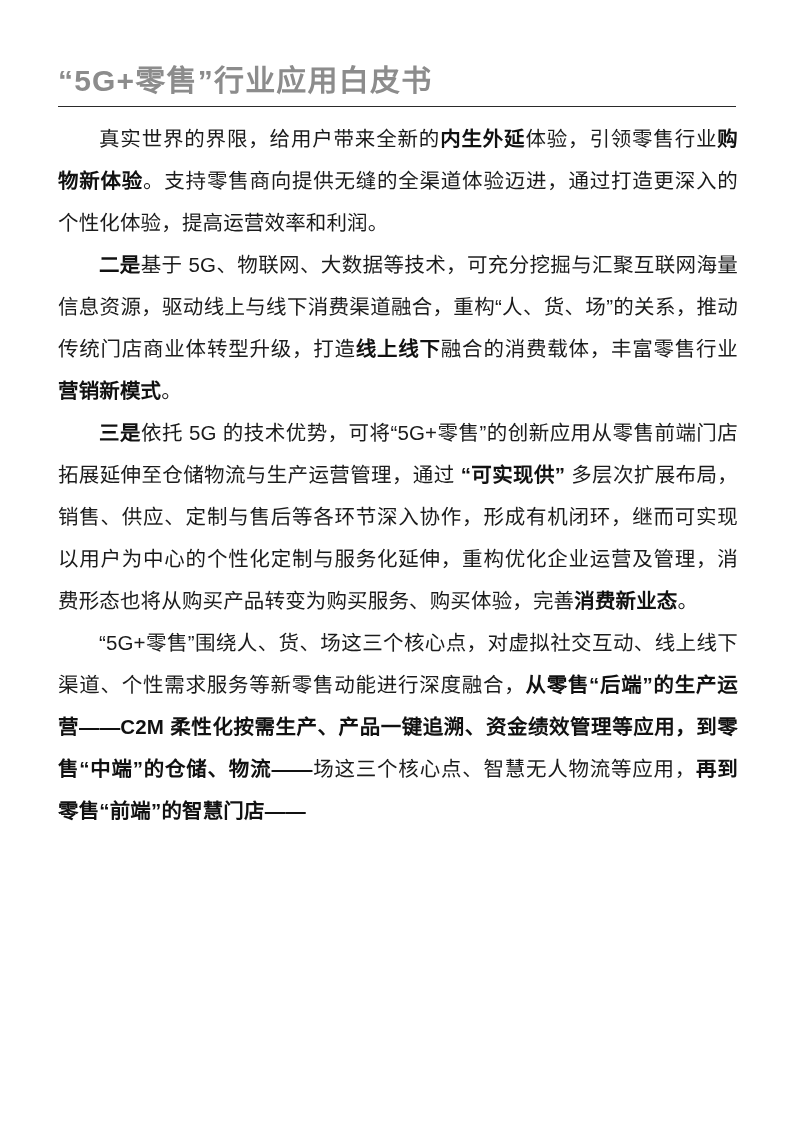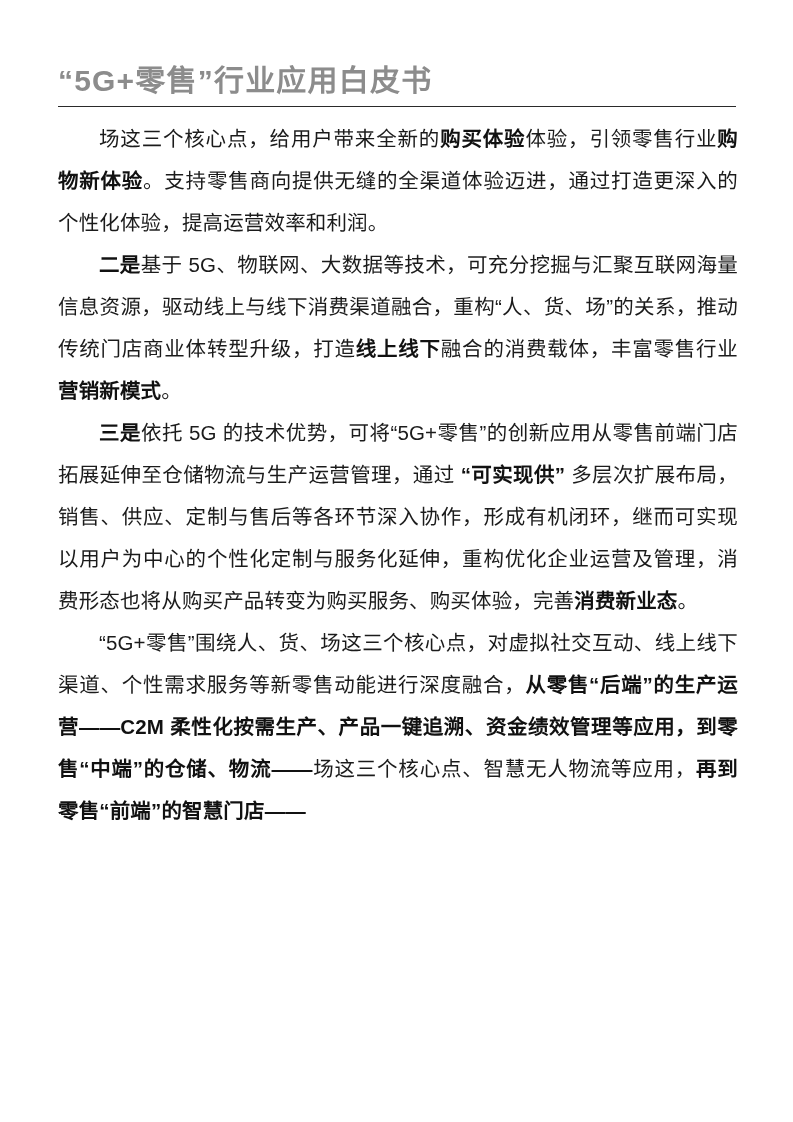--- a/index.html
+++ b/index.html
@@ -114,21 +114,21 @@
 
 <div class="page">
 
   <div class="doc-header">
     <h1 class="doc-title">“5G+零售”行业应用白皮书</h1>
     <div class="header-rule"></div>
   </div>
 
   <div class="body-col">
 
-    <p class="para indent"><span>场这三个核心点，给用户带来全新的</span><b>购买体验</b><span>体验，引领零售行业</span><b>购物新体验</b><span>。支持零售商向提供无缝的全渠道体验迈进，通过打造更深入的个性化体验，提高运营效率和利润。</span></p>
+    <p class="para indent"><span>真实世界的界限，给用户带来全新的</span><b>内生外延</b><span>体验，引领零售行业</span><b>购物新体验</b><span>。支持零售商向提供无缝的全渠道体验迈进，通过打造更深入的个性化体验，提高运营效率和利润。</span></p>
 
     <p class="para indent"><b>二是</b><span>基于 5G、物联网、大数据等技术，可充分挖掘与汇聚互联网海量信息资源，驱动线上与线下消费渠道融合，重构“人、货、场”的关系，推动传统门店商业体转型升级，打造</span><b>线上线下</b><span>融合的消费载体，丰富零售行业</span><b>营销新模式</b><span>。</span></p>
 
     <p class="para indent"><b>三是</b><span>依托 5G 的技术优势，可将“5G+零售”的创新应用从零售前端门店拓展延伸至仓储物流与生产运营管理，通过</span><b> “可实现供” </b><span>多层次扩展布局，销售、供应、定制与售后等各环节深入协作，形成有机闭环，继而可实现以用户为中心的个性化定制与服务化延伸，重构优化企业运营及管理，消费形态也将从购买产品转变为购买服务、购买体验，完善</span><b>消费新业态</b><span>。</span></p>
 
 
 
     <p class="para indent"><span>“5G+零售”围绕人、货、场这三个核心点，对虚拟社交互动、线上线下渠道、个性需求服务等新零售动能进行深度融合，</span><b>从零售“后端”的生产运营——C2M 柔性化按需生产、产品一键追溯、资金绩效管理等应用，</b><b>到零售“中端”的仓储、物流——</b><span>场这三个核心点、智慧无人物流等应用，</span><b>再到零售“前端”的智慧门店——</b></p>
 
   </div>

